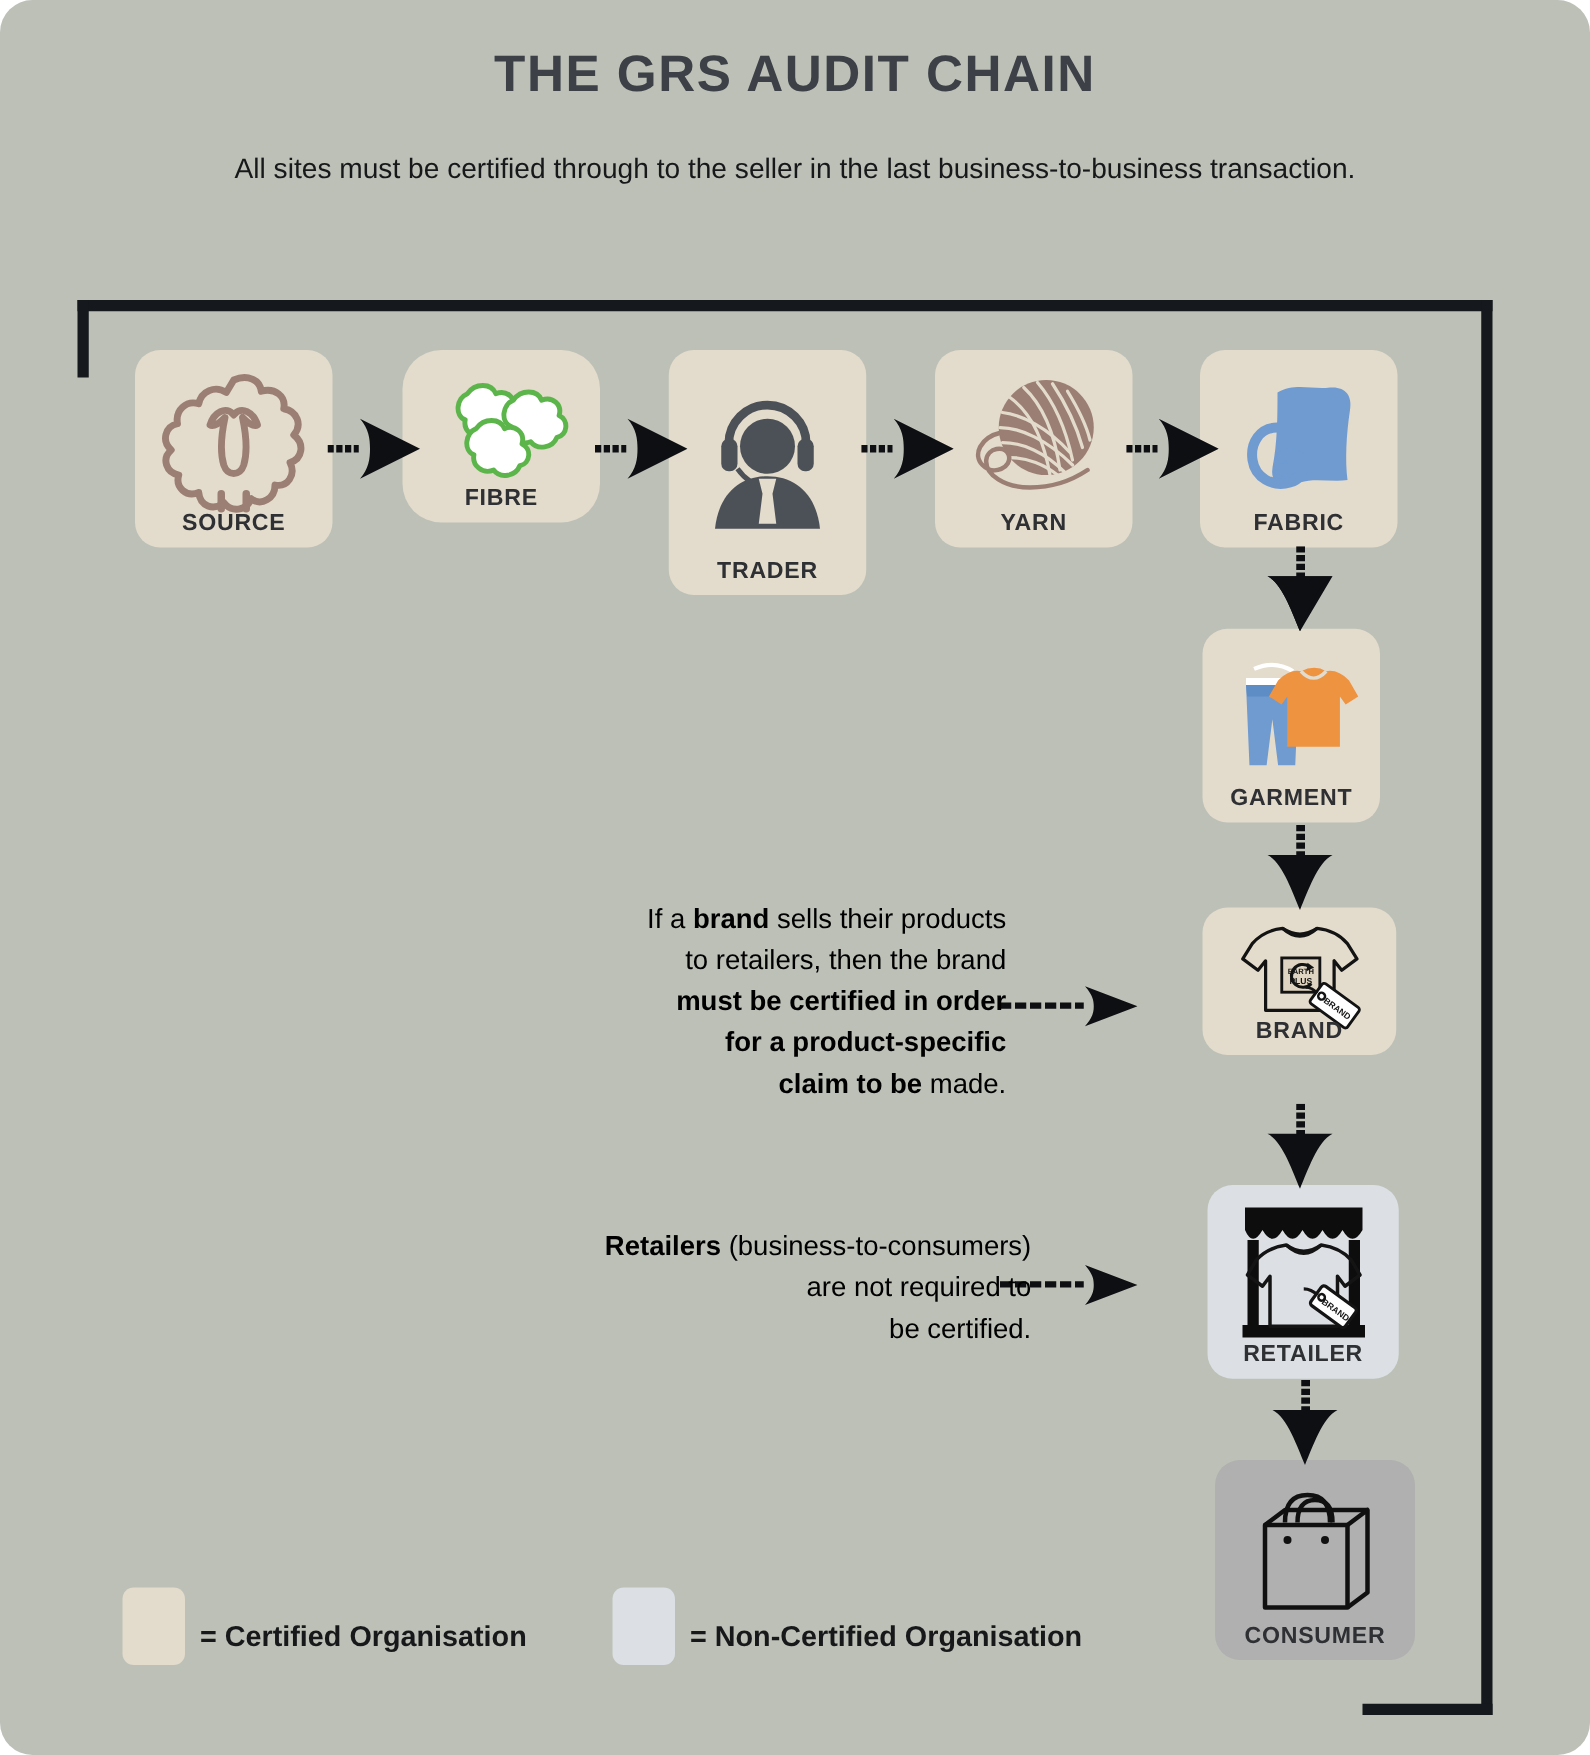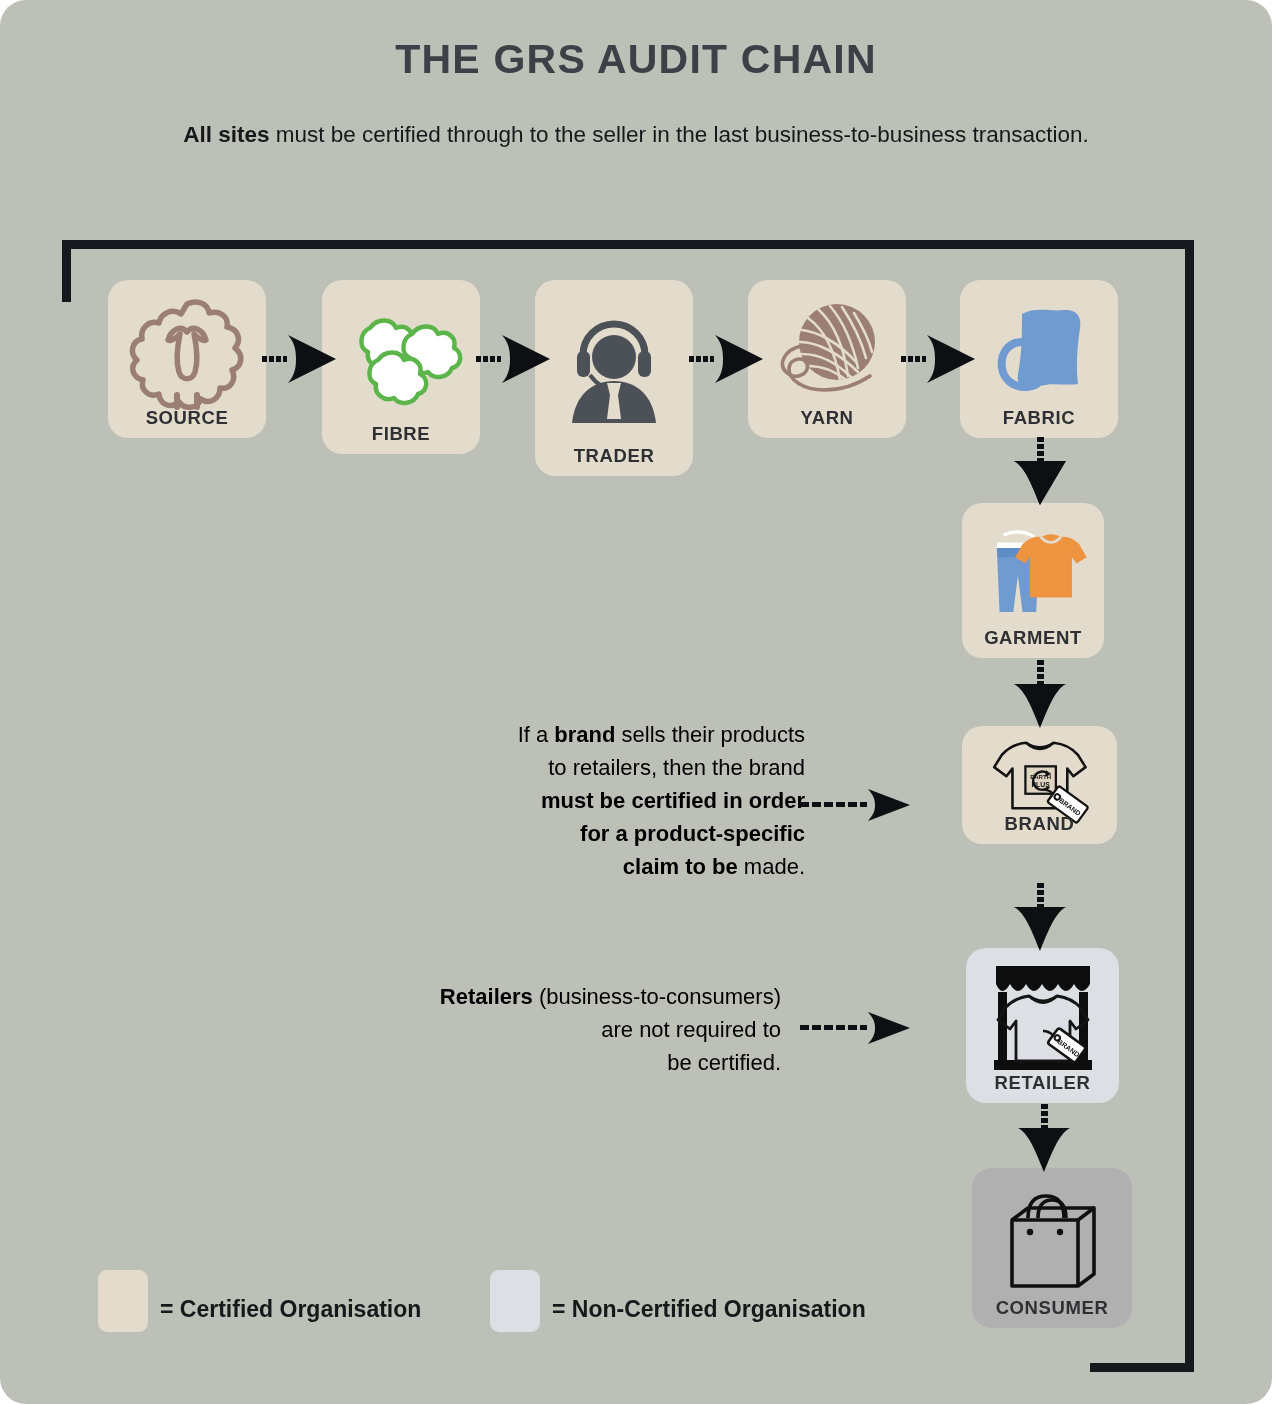--- a/index.html
+++ b/index.html
@@ -35,21 +35,21 @@
   #subtitle {
     position: absolute;
     top: 118px;
     left: 86px;
     width: 1100px;
     text-align: center;
     font-size: 22.5px;
     line-height: 34px;
     color: #17181a;
   }
-  #subtitle b { font-weight: bold; }
+  #subtitle b { font-weight: normal; }
 
   
   .bracket {
     position: absolute;
     background: #15181c;
   }
   #br-top      { left: 62px;  top: 240px;  width: 1132px; height: 9px; }
   #br-topleft  { left: 62px;  top: 240px;  width: 9px;    height: 62px; }
   #br-right    { left: 1185px;top: 240px;  width: 9px;    height: 1132px; }
   #br-bottom   { left: 1090px;top: 1363px; width: 104px;  height: 9px; }
@@ -78,21 +78,21 @@
   .node-art {
     position: absolute;
     left: 0;
     top: 0;
     width: 100%;
     height: 100%;
   }
 
   
   #n-source  { left: 108px; top: 280px; width: 158px; height: 158px; }
-  #n-fibre   { left: 322px; top: 280px; width: 158px; height: 174px; }
+  #n-fibre   { left: 322px; top: 280px; width: 158px; height: 138px; border-radius: 31px; }
   #n-trader  { left: 535px; top: 280px; width: 158px; height: 196px; }
   #n-yarn    { left: 748px; top: 280px; width: 158px; height: 158px; }
   #n-fabric  { left: 960px; top: 280px; width: 158px; height: 158px; }
 
   
   #n-garment  { left: 962px; top: 503px;  width: 142px; height: 155px; }
   #n-brand    { left: 962px; top: 726px;  width: 155px; height: 118px; }
   #n-retailer { left: 966px; top: 948px;  width: 153px; height: 155px; }
   #n-consumer { left: 972px; top: 1168px; width: 160px; height: 160px; }
 
@@ -116,21 +116,21 @@
   
   .note {
     position: absolute;
     text-align: right;
     font-size: 22px;
     line-height: 33px;
     color: #000000;
   }
   .note b { font-weight: bold; }
   #note-brand    { left: 420px; top: 718px;  width: 385px; }
-  #note-retailer { left: 396px; top: 980px;  width: 385px; }
+  #note-retailer { left: 440px; top: 980px;  width: 385px; }
 
   
   #legend { position: absolute; left: 98px; top: 1270px; }
   .legend-item {
     position: absolute;
     display: flex;
     align-items: center;
   }
   #legend-certified    { left: 0px;   top: 0px; }
   #legend-noncertified { left: 392px; top: 0px; }

